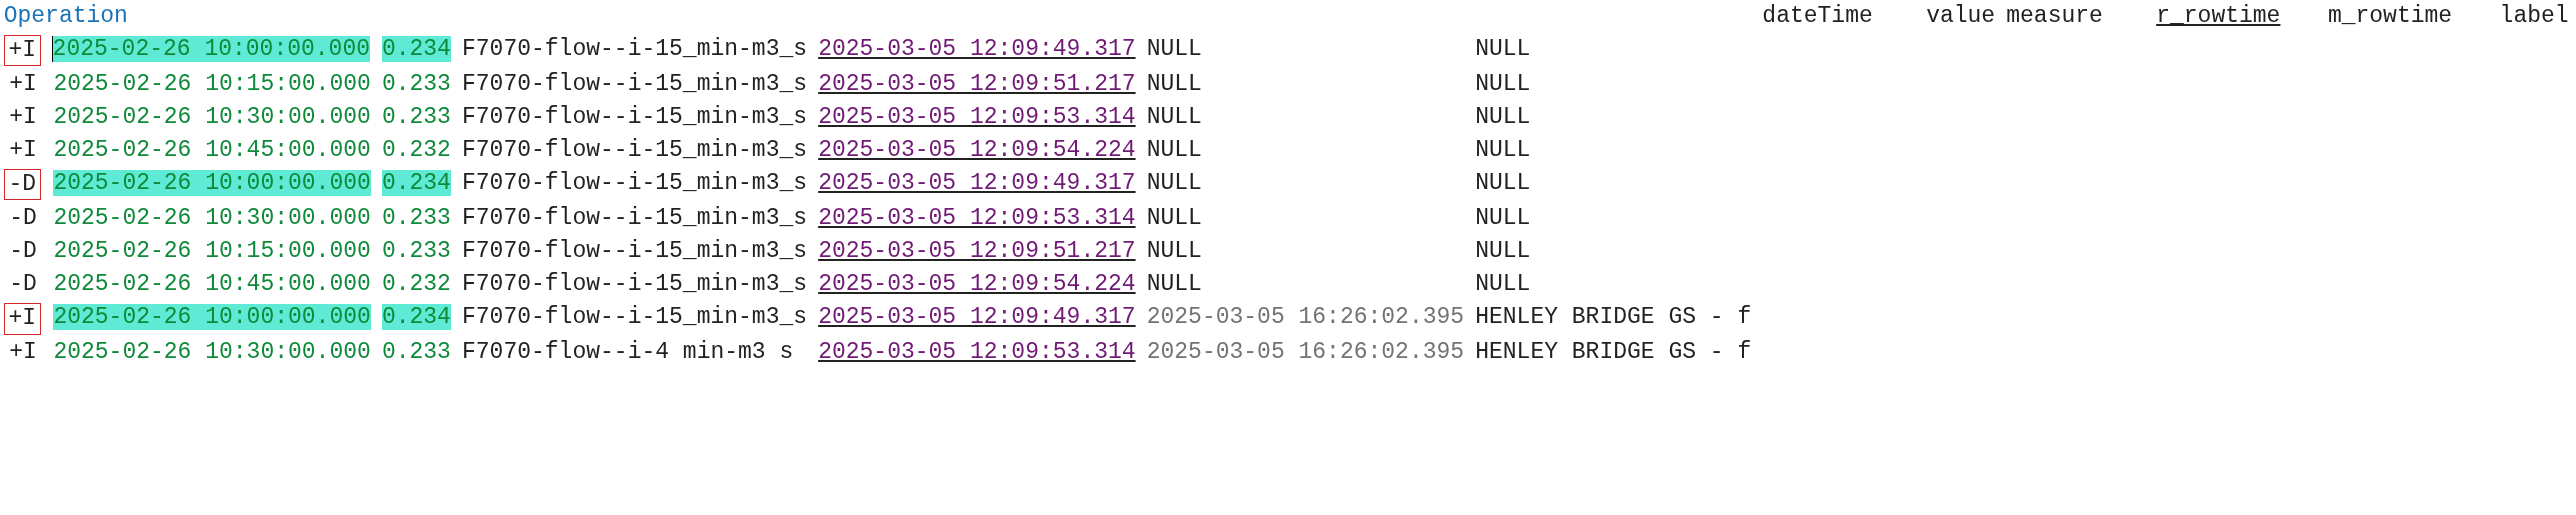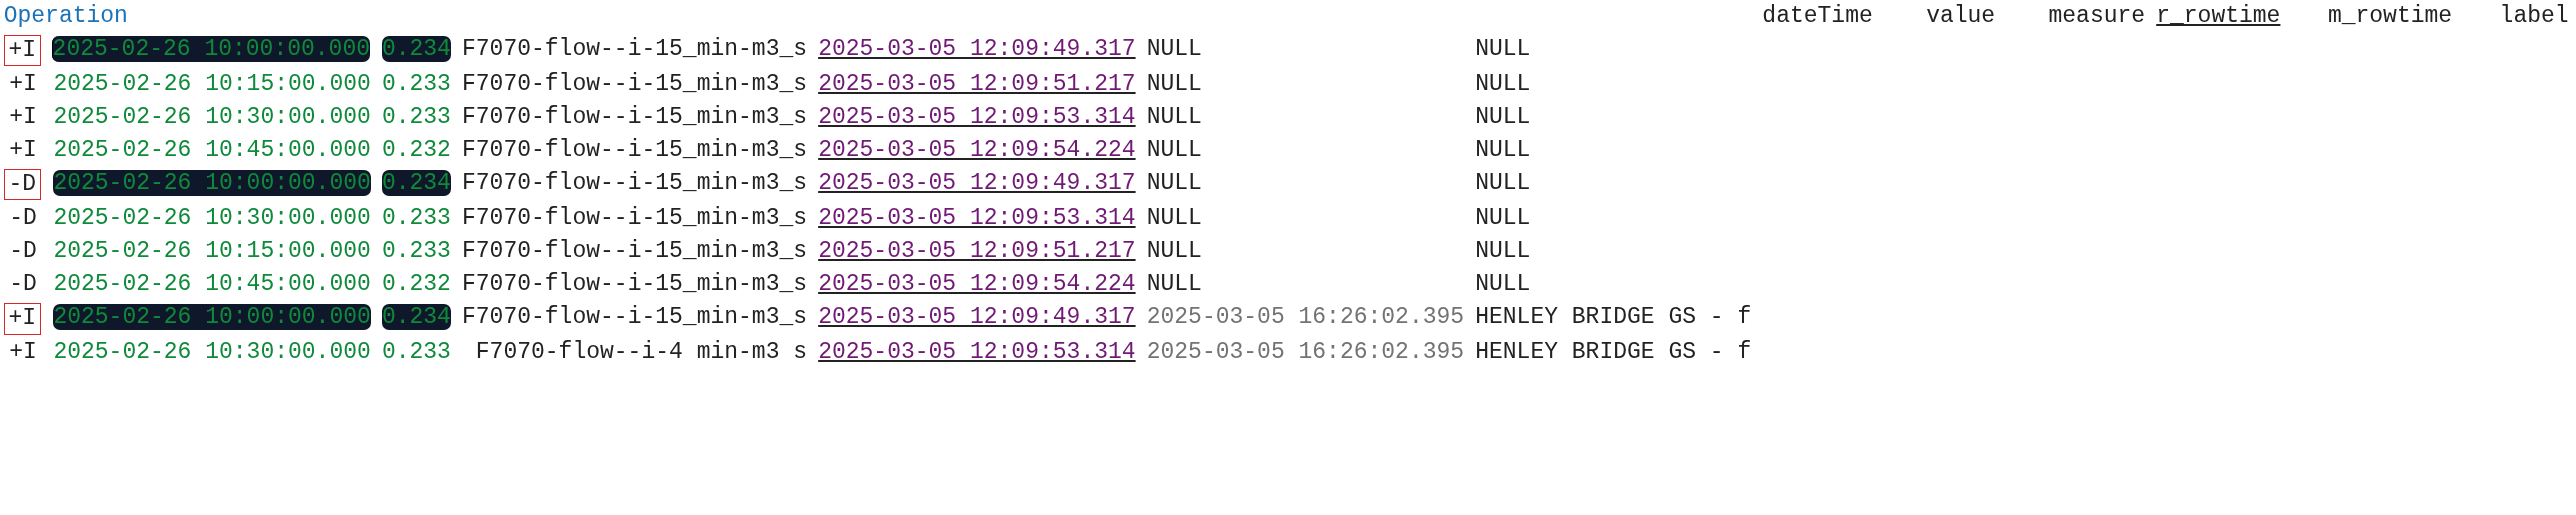--- a/index.html
+++ b/index.html
@@ -33,21 +33,21 @@
   .header .c-dt,
   .header .c-val,
   .header .c-measure,
   .header .c-rtime,
   .header .c-mtime,
   .header .c-label { color: #222; }
 
   .c-op   { width: 129px; }
   .c-dt   { width: 350px; font-family: Liberation Mono, monospace; }
   .c-val  { width: 92px; text-align: right; }
-  .c-measure { width: 359px; text-align: right; }
+  .c-measure { width: 359px; }
   .c-rtime { width: 350px; text-decoration: underline; }
   .c-mtime { width: 350px; }
   .c-label { width: auto; }
 
   .dt-val { color: #0f8a3a; }
   .num-val { color: #0f8a3a; }
   .rtime-val { color: #701a75; }
   .mtime-val { color: #737373; }
   .null-val { color: #222; }
 
@@ -57,22 +57,21 @@
     padding: 0 3.7px;
     color: #222;
   }
   .op-plain {
     display: inline-block;
     padding: 0 5.5px;
     color: #222;
   }
 
   .hl {
-    background: #0f172a;
-    border-radius: 7px;
+    background: #5eead4;
   }
   .cursor-left {
     border-left: 1.8px solid #000;
     margin-left: -1.8px;
     padding-left: 0;
   }
 </style>
 </head>
 <body>
 

